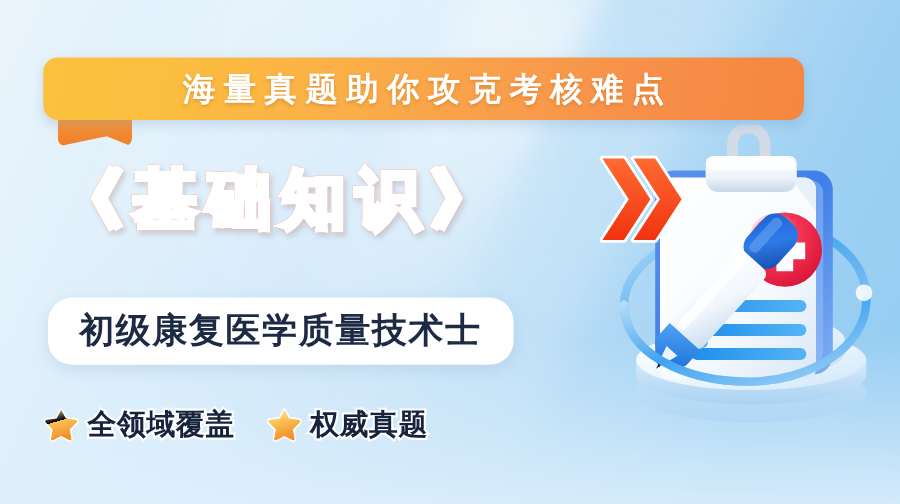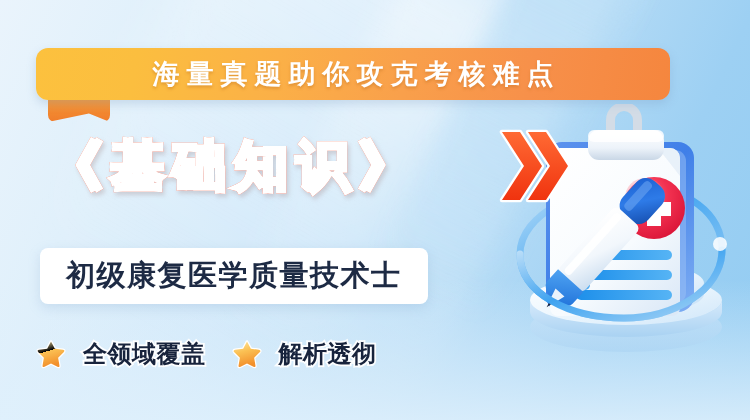--- a/index.html
+++ b/index.html
@@ -91,36 +91,36 @@
     -webkit-text-stroke:5px #FFFFFF;
     filter:drop-shadow(2px 3px 2px rgba(150,120,120,.28));
   }
 
   
   #subtitle-pill {
     position:absolute; left:40px; top:248px;
     height:56px; padding:0 26px;
     display:flex; align-items:center;
     background:#FFFFFF;
-    border-radius:8px;
+    border-radius:20px;
     box-shadow:0 4px 12px rgba(130,165,205,.26);
   }
   .subtitle-text {
     color:#1D2A44;
     font-size:29px; font-weight:bold;
     letter-spacing:1.5px;
     white-space:nowrap;
   }
 
   
   #features {
     position:absolute; left:36px; top:338px;
     display:flex; align-items:center; gap:26px;
   }
-  .feature { display:flex; align-items:center; gap:17px;font-family:Liberation Mono, monospace; }
+  .feature { display:flex; align-items:center; gap:7px;font-family:Liberation Mono, monospace; }
   .star-icon { width:30px; height:30px; flex:none; display:block; }
   .feature-label {
     color:#17233C;
     font-size:24px; font-weight:bold;
     letter-spacing:.5px; white-space:nowrap;
     paint-order:stroke fill;
     -webkit-text-stroke:3.5px rgba(255,255,255,.92);
     text-shadow:0 1px 0 rgba(255,255,255,.9);
   }
 
@@ -176,21 +176,21 @@
       <svg class="star-icon" viewBox="0 0 32 32">
         <defs>
           <linearGradient id="stg3" x1="0" y1="0" x2="0.3" y2="1">
             <stop offset="0%" stop-color="#FFE9A8"></stop>
             <stop offset="45%" stop-color="#FBC154"></stop>
             <stop offset="100%" stop-color="#F2902C"></stop>
           </linearGradient>
         </defs>
         <path d="M16 2.6 L20.1 10.3 L28.6 11.5 Q31.4 12 29.5 14.2 L23.6 20.1 L25 28.2 Q25.4 30.8 22.9 29.6 L16 26 L9.1 29.6 Q6.6 30.8 7 28.2 L8.4 20.1 L2.5 14.2 Q0.6 12 3.4 11.5 L11.9 10.3 Z" fill="url(#stg3)" stroke="#FFFFFF" stroke-width="2.6" stroke-linejoin="round" paint-order="stroke"></path>
       </svg>
-      <span class="feature-label">解析透彻</span>
+      <span class="feature-label">权威真题</span>
     </div>
 
   </div>
 
   <div id="illustration">
     <svg viewBox="0 0 270 250" xmlns="http://www.w3.org/2000/svg">
       <defs>
         <linearGradient id="podTop" x1="0" y1="0" x2="1" y2="1">
           <stop offset="0%" stop-color="#FFFFFF"></stop>
           <stop offset="55%" stop-color="#EAF5FD"></stop>

